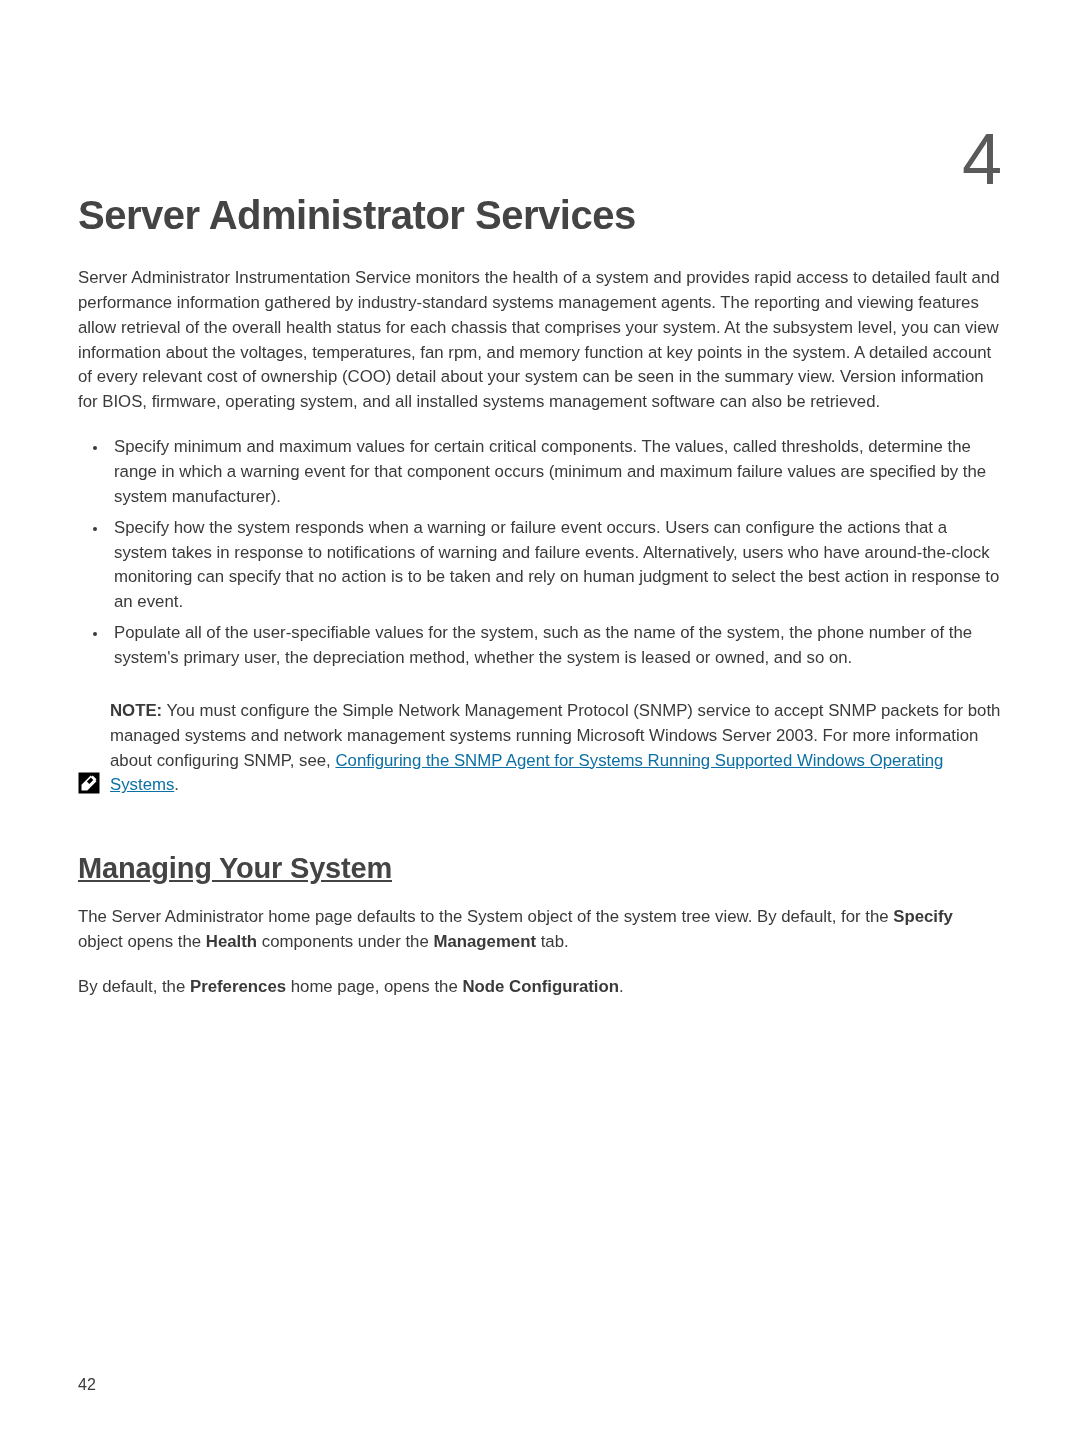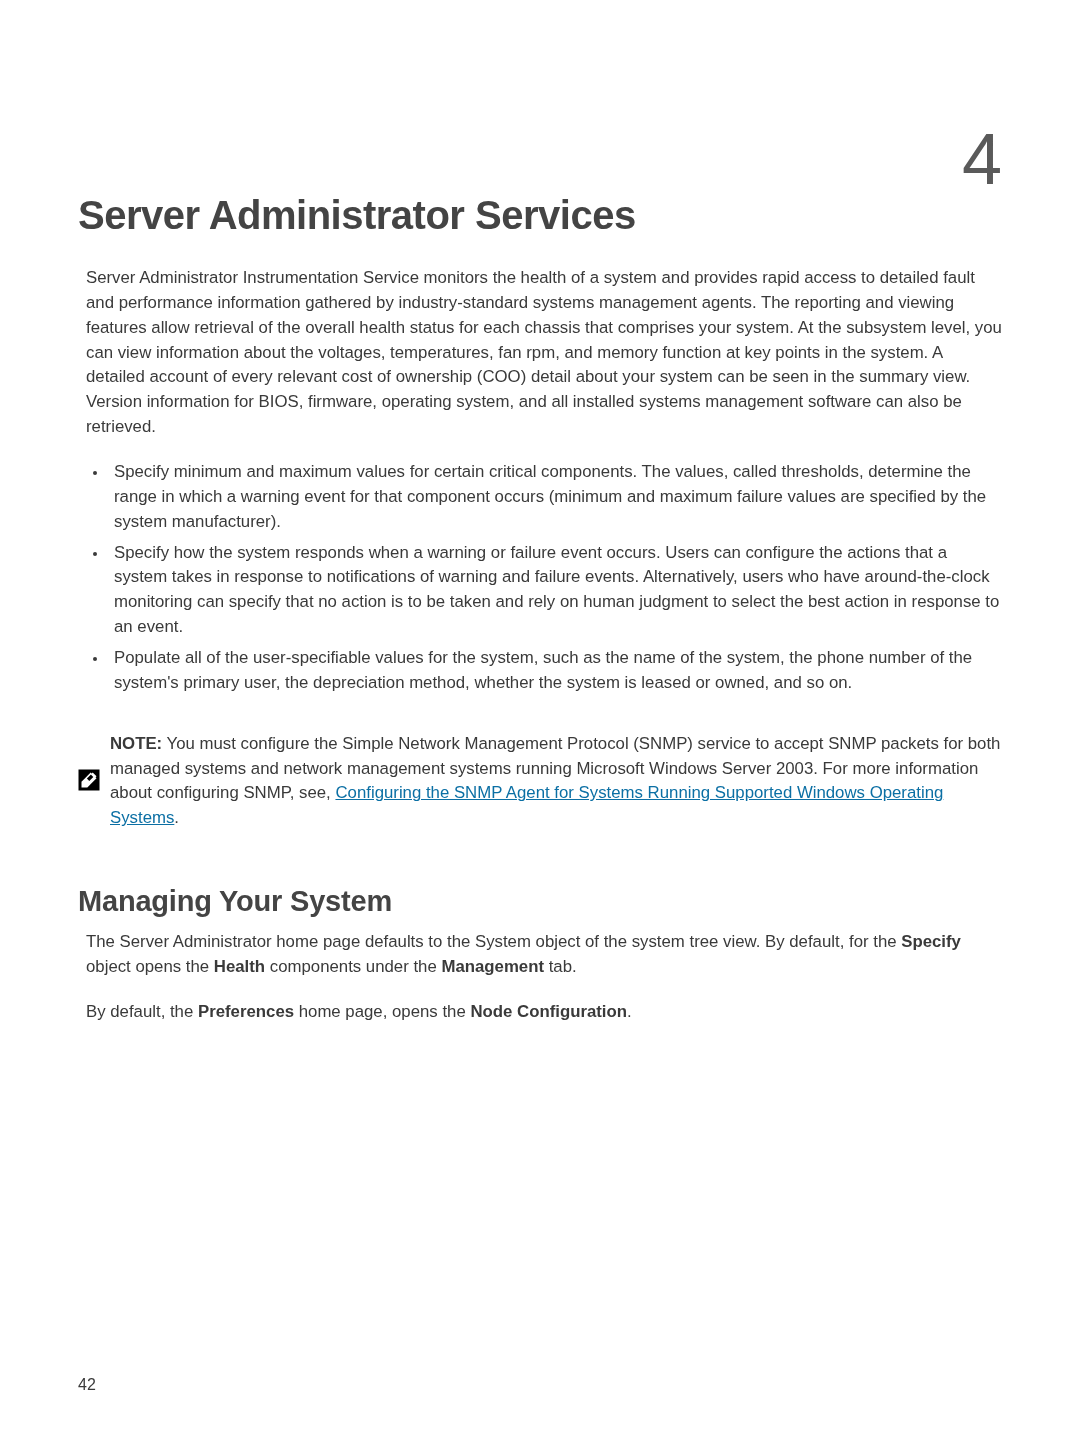--- a/index.html
+++ b/index.html
@@ -31,46 +31,47 @@
     font-size: 40px;
     font-weight: 600;
     color: #444444;
     margin: 53px 0 28px 0;
     letter-spacing: -0.5px;
   }
   h2 {
     font-size: 29px;
     font-weight: 600;
     color: #444444;
-    margin: 54px 0 12px 0;
+    margin: 54px 0 20px 0;
     letter-spacing: -0.2px;
+    text-decoration: underline;
   }
   p {
     font-size: 16.8px;
     line-height: 1.48;
     color: #3a3a3a;
-    margin: 0 0 20px 8px;
+    margin: 0 0 20px 0;
   }
   ul {
-    margin: 0 0 36px 0;
+    margin: 0 0 28px 0;
     padding-left: 30px;
   }
   ul li {
     font-size: 16.8px;
     line-height: 1.48;
     color: #3a3a3a;
     margin-bottom: 6px;
     padding-left: 6px;
   }
   ul li::marker {
     font-size: 14px;
   }
   .note-row {
     display: flex;
-    align-items: center;
+    align-items: flex-end;
     margin-top: 10px;
   }
   .note-icon {
     flex: 0 0 auto;
     margin-right: 10px;
     margin-top: 2px;
   }
   .note-text {
     font-size: 16.8px;
     line-height: 1.48;

